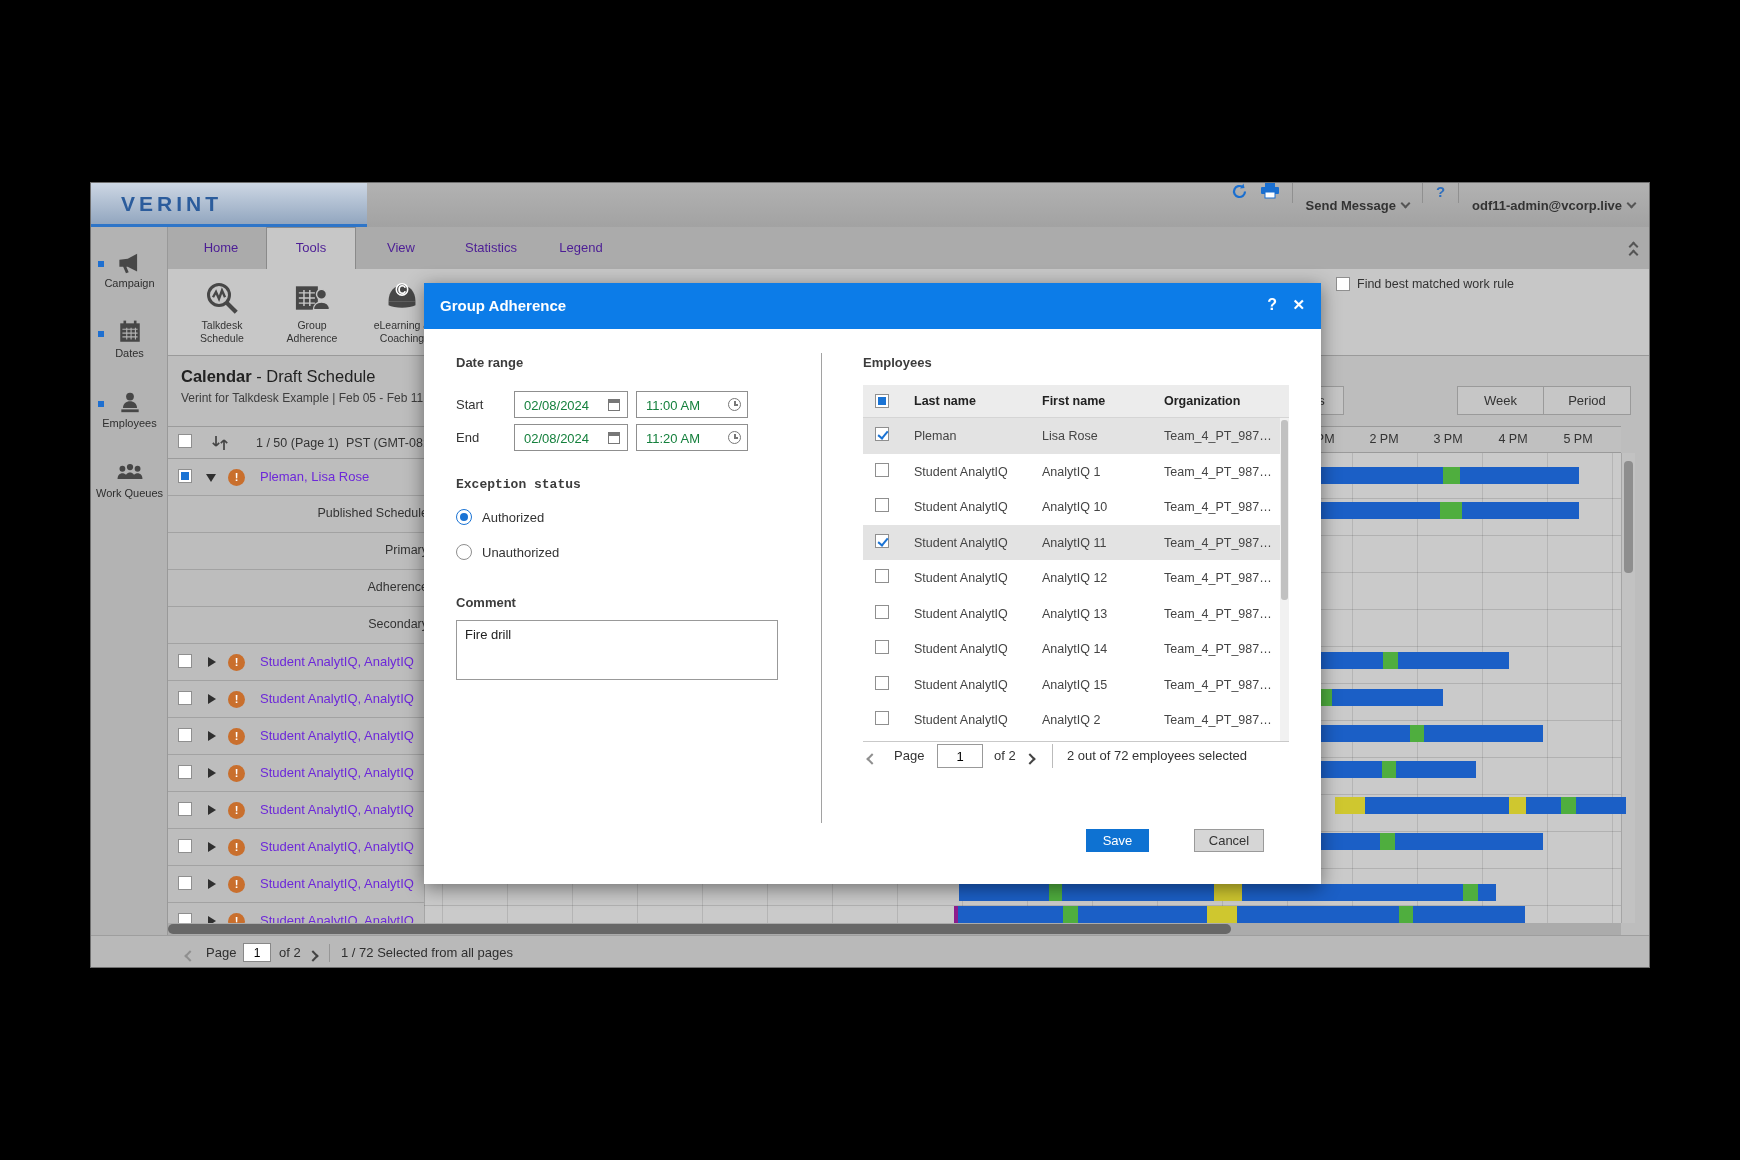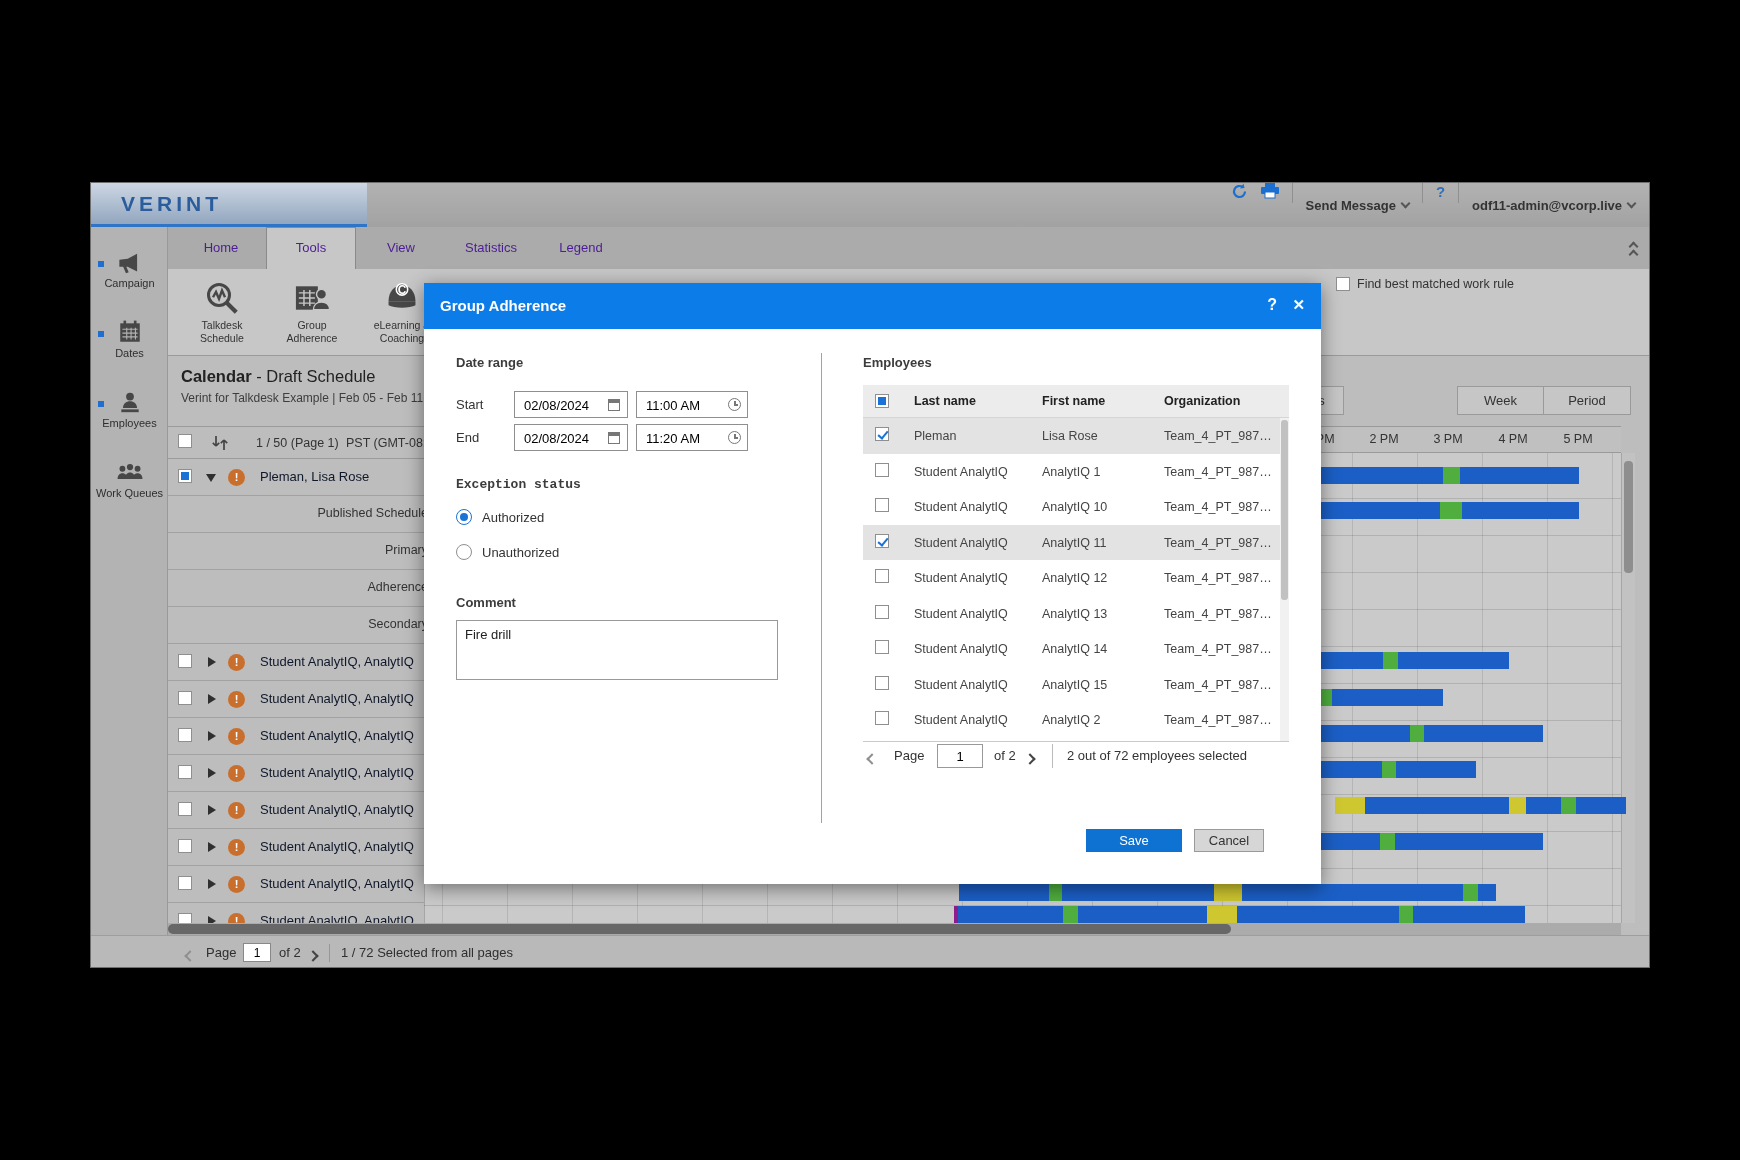--- a/index.html
+++ b/index.html
@@ -61,21 +61,21 @@
   .lt-count { position:absolute; left:88px; top:9px; font-size:12.5px; color:#333; white-space:nowrap; }
   .lt-tz { position:absolute; left:178px; top:9px; font-size:12.5px; color:#333; white-space:nowrap; }
   .list-row { position:absolute; left:77px; width:263px; height:37px; border-bottom:1px solid #a2a2a2; }
   .lr-cb { position:absolute; left:10px; top:10px; }
   .caret-right { position:absolute; left:40px; top:13px; width:0; height:0;
                  border-left:8px solid #2f2f2f; border-top:5px solid transparent; border-bottom:5px solid transparent; }
   .caret-down { position:absolute; left:38px; top:15px; width:0; height:0;
                 border-top:8px solid #2f2f2f; border-left:5px solid transparent; border-right:5px solid transparent; }
   .alert-badge { position:absolute; left:60px; top:10px; width:17px; height:17px; border-radius:50%;
                  background:#c96f2d; color:#fff; font-size:11px; font-weight:bold; text-align:center; line-height:17px; }
-  .lr-name { position:absolute; left:92px; top:10px; font-size:13px; color:#0f172a; white-space:nowrap; }
+  .lr-name { position:absolute; left:92px; top:10px; font-size:13px; color:#6d28d9; white-space:nowrap; }
   .subrow { position:absolute; left:77px; width:260px; height:37px; border-bottom:1px solid #a2a2a2; }
   .subrow span { position:absolute; right:0; top:10px; font-size:12.5px; color:#333; white-space:nowrap; }
 
   
   .grid-bg { position:absolute; left:333px; top:270px; width:1197px; height:470px; background:#cacaca; border-left:1px solid #a6a6a6; }
   .vline { position:absolute; top:270px; height:470px; width:1px; background:rgba(0,0,0,0.10); }
   .hline { position:absolute; left:333px; width:1197px; height:1px; background:rgba(0,0,0,0.12); }
   .time-header { position:absolute; left:333px; top:243px; width:1197px; height:27px; background:#c0c0c0;
                  border-bottom:1px solid #9a9a9a; border-top:1px solid #9a9a9a; }
   .time-label { position:absolute; top:249px; transform:translateX(-50%); font-size:12.5px; color:#333; white-space:nowrap; }
@@ -102,21 +102,21 @@
 
   
   .dialog { position:absolute; left:333px; top:100px; width:897px; height:601px; background:#fff;
             box-shadow:0 4px 18px rgba(0,0,0,0.45); z-index:20; }
   .dlg-title { position:absolute; left:0; top:0; width:100%; height:46px; background:#0c7ce8; }
   .dlg-title .t { position:absolute; left:16px; top:14px; color:#fff; font-size:15px; font-weight:bold; }
   .dlg-help { position:absolute; right:44px; top:13px; color:#fff; font-size:16px; font-weight:bold; cursor:pointer; }
   .dlg-close { position:absolute; right:16px; top:13px; color:#fff; font-size:15px; font-weight:bold; cursor:pointer; }
   .sec-label { position:absolute; font-size:13px; font-weight:bold; color:#3c3c3c; }
   .fld-label { position:absolute; font-size:13px; color:#333; }
-  .dlg-input { position:absolute; height:27px; border:1px solid #8f8f8f; background:#fff; font-size:13px; color:#000000; }
+  .dlg-input { position:absolute; height:27px; border:1px solid #8f8f8f; background:#fff; font-size:13px; color:#15803d; }
   .dlg-input .val { position:absolute; left:9px; top:6px; white-space:nowrap; }
   .ico-cal { position:absolute; right:7px; top:7px; width:12px; height:12px; border:1px solid #777; }
   .ico-cal::before { content:""; position:absolute; left:0; top:0; width:100%; height:3px; background:#777; }
   .ico-clock { position:absolute; right:6px; top:6px; width:13px; height:13px; border:1.5px solid #777; border-radius:50%; }
   .ico-clock::after { content:""; position:absolute; left:5px; top:2px; width:2px; height:5px; background:#777; }
   .ico-clock::before { content:""; position:absolute; left:5px; top:5px; width:4px; height:2px; background:#777; }
   .radio { position:absolute; width:16px; height:16px; border-radius:50%; background:#fff; border:1.5px solid #8f8f8f; }
   .radio.sel { border-color:#1a73d4; }
   .radio.sel::after { content:""; position:absolute; left:2.5px; top:2.5px; width:8px; height:8px; border-radius:50%; background:#1a73d4; }
   .radio-label { position:absolute; font-size:13px; color:#333; }
@@ -132,21 +132,21 @@
   .drow .c { position:absolute; top:11px; font-size:12.5px; color:#444; white-space:nowrap; }
   .drow .cbox, .dhead .cbox { position:absolute; left:12px; top:9px; }
   .dt-scroll { position:absolute; right:0; top:33px; bottom:0; width:9px; background:#f1f1f1; }
   .dt-scroll .thumb { position:absolute; left:1px; top:2px; width:7px; height:180px; background:#c1c1c1; border-radius:3px; }
 
   .dpag { position:absolute; top:465px; font-size:13px; color:#333; white-space:nowrap; }
   .dpag-input { position:absolute; left:513px; top:461px; width:46px; height:24px; border:1px solid #999;
                 text-align:center; font-size:13px; font-family:"Liberation Sans",sans-serif; }
   .dpag-sep { position:absolute; left:628px; top:461px; width:1px; height:24px; background:#bbb; }
   .btn { position:absolute; top:546px; height:23px; font-size:13px; text-align:center; line-height:22px; cursor:pointer; }
-  .btn-save { left:662px; width:96px; background:#0e72d2; color:#fff; border:1px solid #0e72d2; }
+  .btn-save { left:662px; width:63px; background:#0e72d2; color:#fff; border:1px solid #0e72d2; }
   .btn-cancel { left:770px; width:70px; background:#d6d6d6; color:#333; border:1px solid #9a9a9a; }
 </style>
 </head>
 <body>
 
 <div class="stage">
   <div class="window">
 
     <div class="titlebar">
       <div class="logo">

